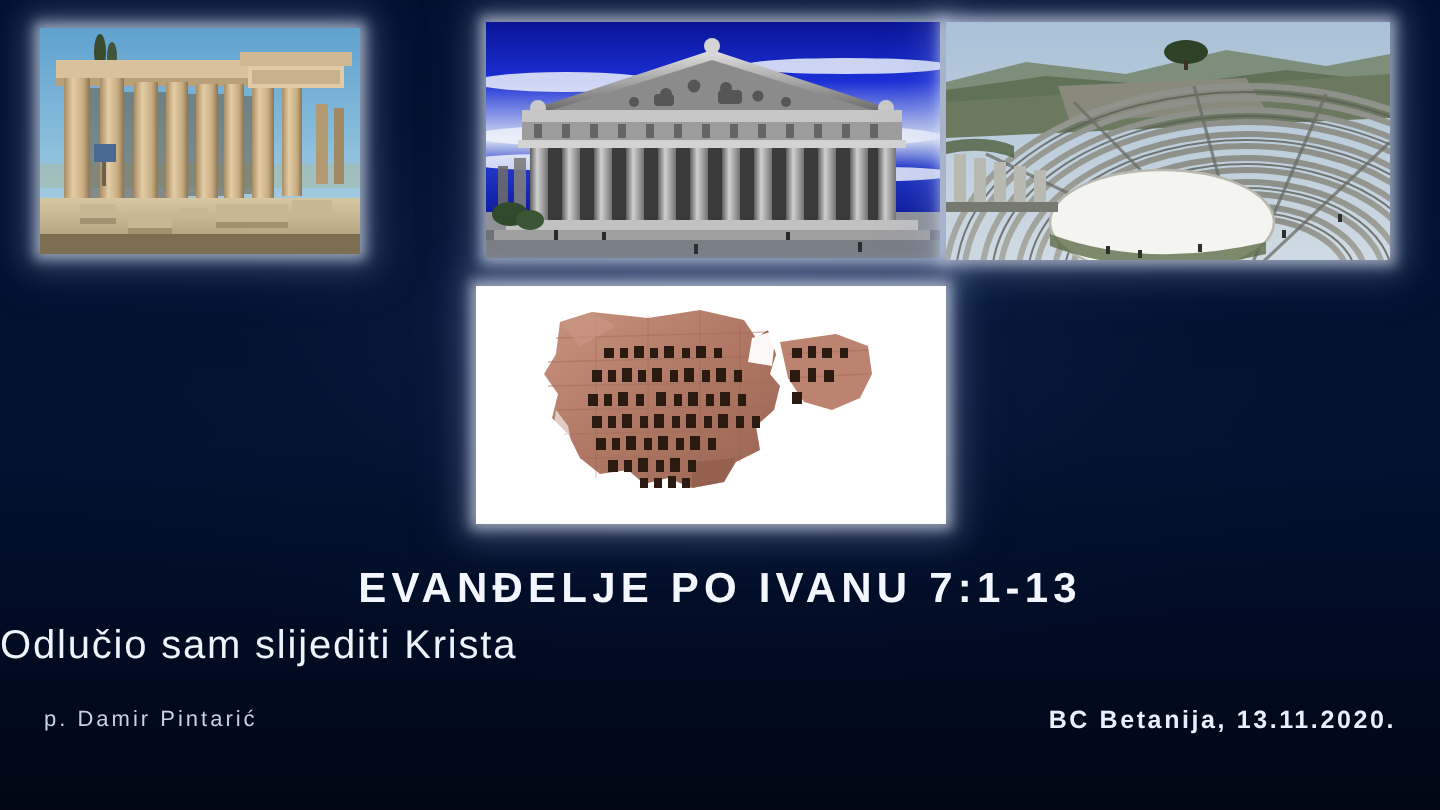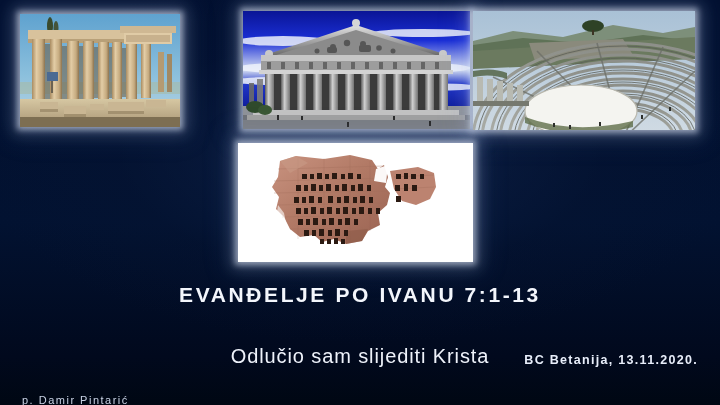--- a/index.html
+++ b/index.html
@@ -52,37 +52,35 @@
     font-size: 21px;
     font-weight: bold;
     letter-spacing: 2.6px;
     white-space: nowrap;
   }
   .subtitle {
     position: absolute;
     left: 0;
     top: 312px;
     width: 720px;
-    text-align: center;
+    text-align: left;
     color: #eef2fa;
     font-size: 20px;
     font-weight: normal;
     letter-spacing: 0.9px;
     white-space: nowrap;
-    margin-top: 33px;
   }
   .footer-left {
     position: absolute;
     left: 22px;
     top: 354px;
     color: #c8d2e4;
     font-size: 11px;
     letter-spacing: 1.5px;
     white-space: nowrap;
-    margin-top: 40px;
   }
   .footer-right {
     position: absolute;
     right: 22px;
     top: 353px;
     color: #e8eefa;
     font-size: 12.5px;
     font-weight: bold;
     letter-spacing: 1.3px;
     white-space: nowrap;

